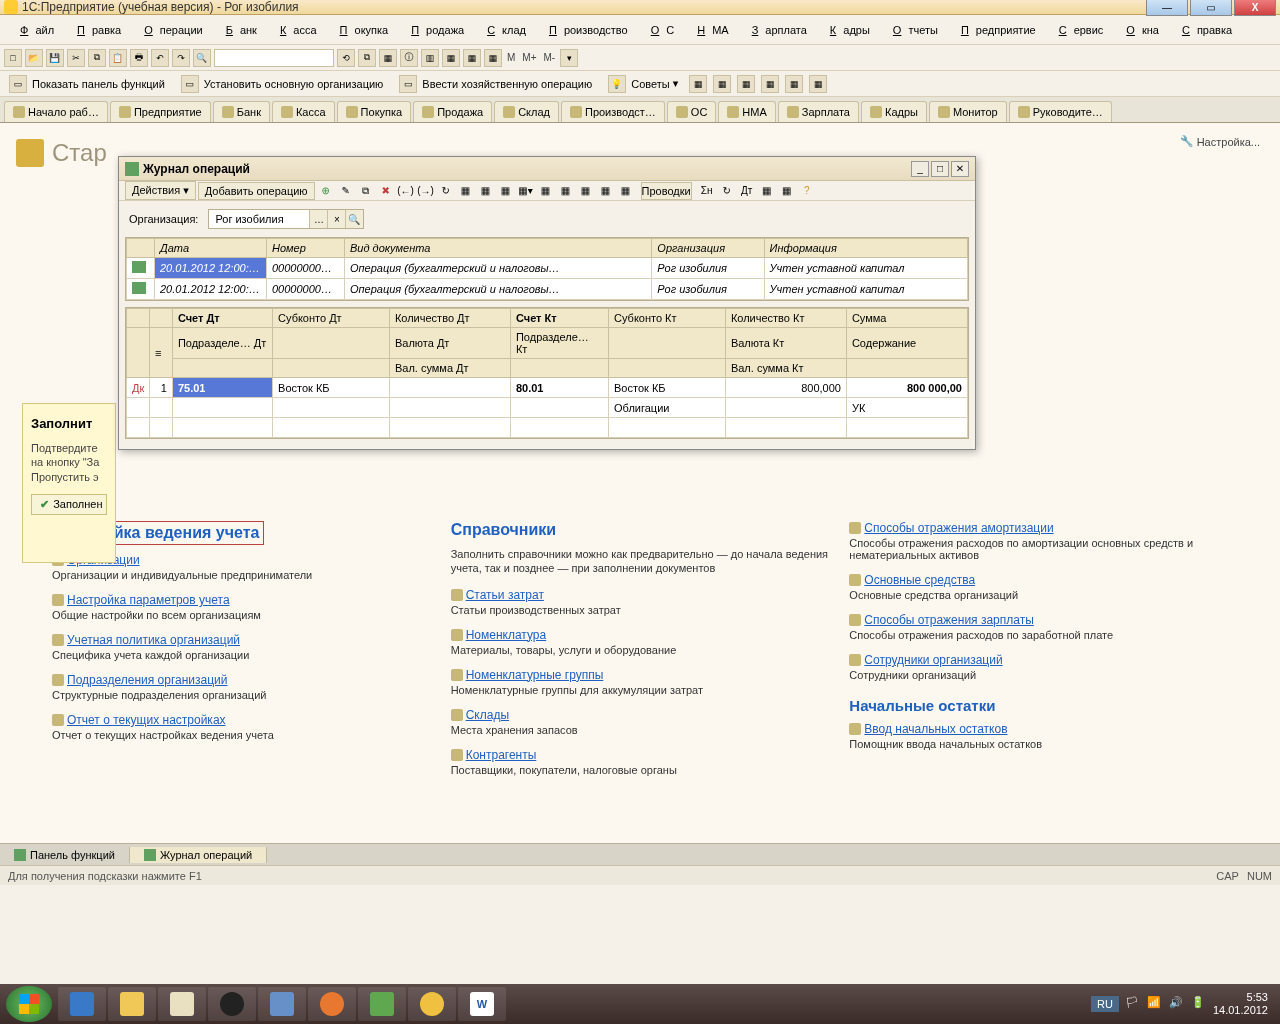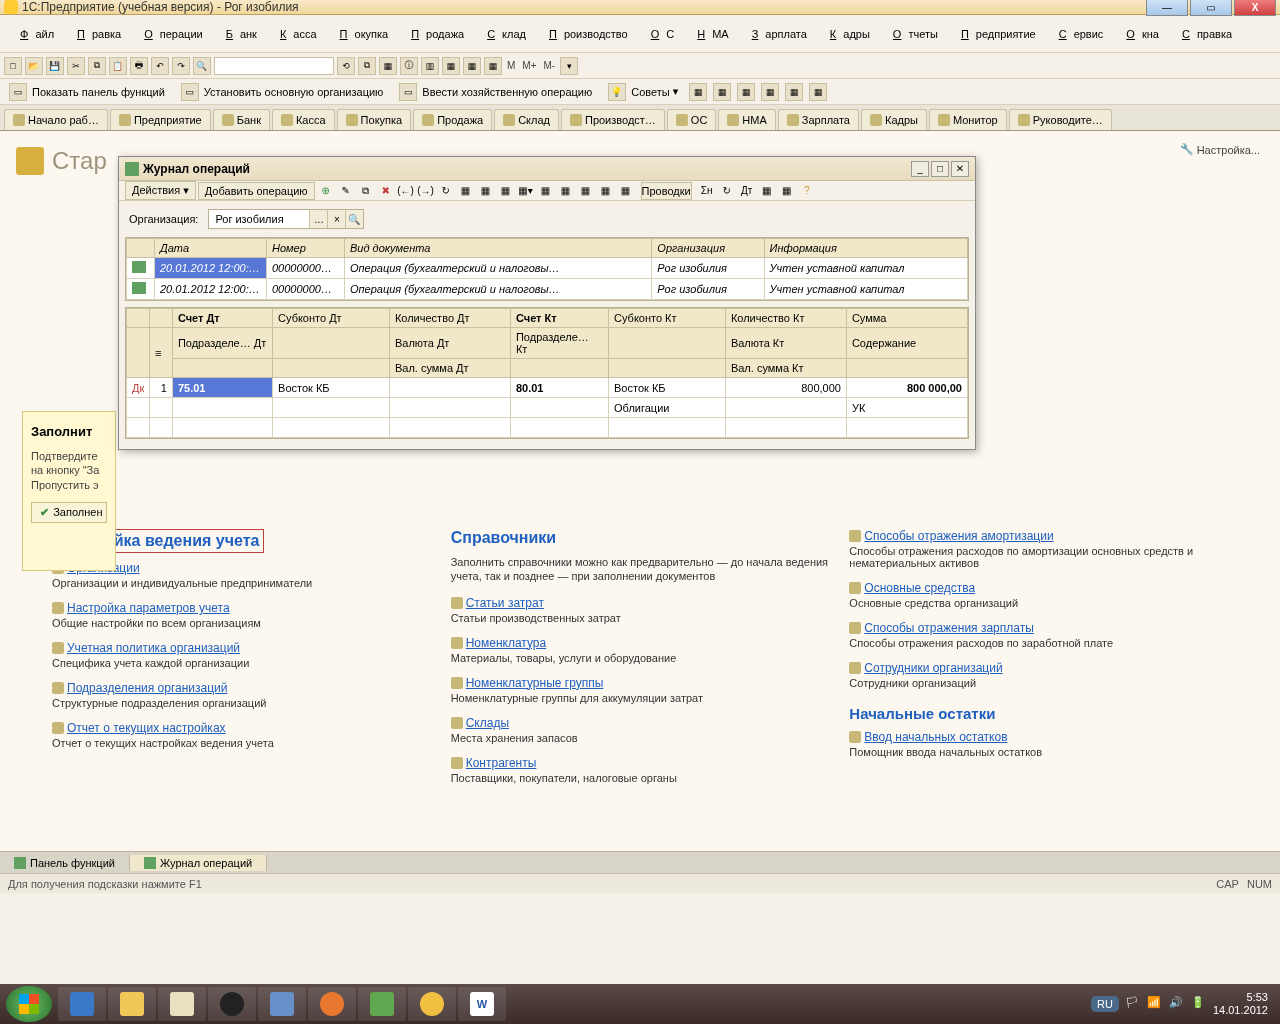--- a/index.html
+++ b/index.html
@@ -7,21 +7,21 @@
 
 .titlebar { background: linear-gradient(#f8e8c8, #f0d89c); height: 15px; display: flex; align-items: center; padding: 0 4px; border-bottom: 1px solid #c0a060; }
 .titlebar .app-icon { width: 14px; height: 14px; background: #ffcc33; border-radius: 3px; margin-right: 4px; }
 .titlebar .title { flex: 1; font-size: 12px; color: #333; }
 .win-controls { display: flex; gap: 2px; }
 .win-btn { width: 42px; height: 18px; border: 1px solid #888; display: flex; align-items: center; justify-content: center; font-size: 10px; cursor: pointer; }
 .win-min { background: linear-gradient(#d0e4f5, #a8c8e8); }
 .win-max { background: linear-gradient(#d0e4f5, #a8c8e8); }
 .win-close { background: linear-gradient(#f08080, #d04040); color: #fff; font-weight: bold; }
 
-.menubar { background: #f5f1e8; height: 38px; display: flex; align-items: center; padding: 0 6px; gap: 2px; border-bottom: 1px solid #d8d0b8; }
+.menubar { background: #f5f1e8; height: 30px; display: flex; align-items: center; padding: 0 6px; gap: 2px; border-bottom: 1px solid #d8d0b8; }
 .menubar span { padding: 2px 7px; cursor: pointer; }
 .menubar .u { text-decoration: underline; }
 
 .toolbar1 { background: #f5f1e8; height: 26px; display: flex; align-items: center; padding: 0 4px; gap: 3px; border-bottom: 1px solid #d8d0b8; }
 .tbtn { width: 18px; height: 18px; background: #e8e0c8; border: 1px solid #c8c0a0; display: inline-flex; align-items: center; justify-content: center; font-size: 9px; cursor: pointer; }
 .toolbar1 input { width: 120px; height: 18px; border: 1px solid #c8c0a0; padding: 0 3px; font-size: 11px; }
 .mtext { font-size: 10px; color: #444; padding: 0 2px; }
 
 .toolbar2 { background: #f5f1e8; height: 26px; display: flex; align-items: center; padding: 0 4px; gap: 6px; border-bottom: 1px solid #d8d0b8; }
 .toolbar2 .tb-label { padding: 2px 5px; cursor: pointer; display: flex; align-items: center; gap: 3px; }
@@ -91,21 +91,21 @@
 
 .statusbar { background: #ece8dc; height: 20px; display: flex; align-items: center; padding: 0 8px; border-top: 1px solid #c8c0a8; font-size: 11px; color: #555; }
 .statusbar .sp { flex: 1; }
 
 .win-taskbar { position: absolute; bottom: 0; left: 0; right: 0; height: 40px; background: linear-gradient(#5a4a48, #3a2a28); display: flex; align-items: center; padding: 0 6px; }
 .start-btn { width: 46px; height: 36px; background: radial-gradient(circle, #6ac06a, #2a702a); border-radius: 50%; margin-right: 6px; display: flex; align-items: center; justify-content: center; cursor: pointer; }
 .start-btn .win-logo { width: 20px; height: 20px; background: conic-gradient(#f25022 0 90deg, #7fba00 90deg 180deg, #ffb900 180deg 270deg, #00a4ef 270deg 360deg); }
 .tb-icon { width: 48px; height: 34px; background: rgba(255,255,255,0.1); margin-right: 2px; border-radius: 2px; cursor: pointer; display: flex; align-items: center; justify-content: center; }
 .tb-icon .inner { width: 24px; height: 24px; border-radius: 3px; }
 .sys-tray { margin-left: auto; display: flex; align-items: center; gap: 6px; color: #fff; font-size: 11px; }
-.sys-tray .lang { background: #4a6888; padding: 2px 6px; border-radius: 5px; cursor: pointer; }
+.sys-tray .lang { background: #4a6888; padding: 2px 6px; border-radius: 0; cursor: pointer; }
 .sys-tray .clock { text-align: right; line-height: 1.2; padding-right: 6px; }
 .sys-tray .tic { width: 16px; height: 16px; cursor: pointer; }
 </style>
 </head>
 <body>
 
 <div class="titlebar">
   <div class="app-icon"></div>
   <div class="title">1С:Предприятие (учебная версия) - Рог изобилия</div>
   <div class="win-controls">

